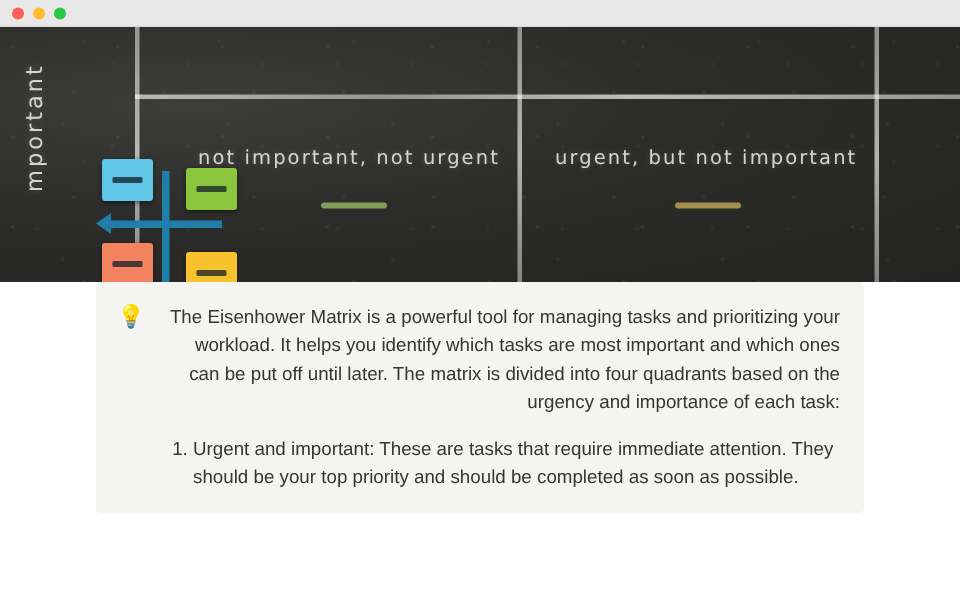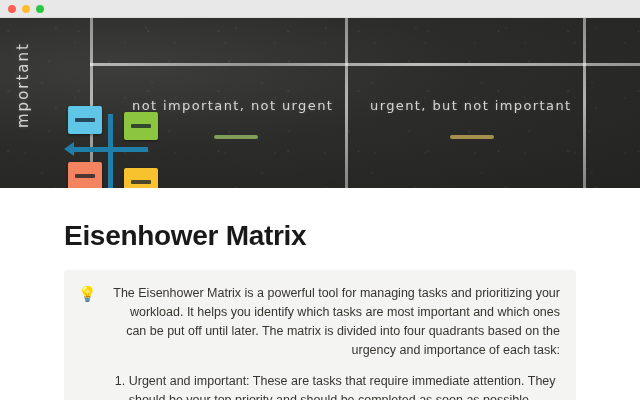--- a/index.html
+++ b/index.html
@@ -202,21 +202,20 @@
     <div class="note n3">
         <span class="bar"></span>
       </div>
     <div class="note n4">
         <span class="bar"></span>
       </div>
   </div>
 </div>
 
 <div class="doc">
-  <h1 class="doc-title">Eisenhower Matrix</h1>
 
   <div class="callout">
     <span class="callout-icon">💡</span>
     <div class="callout-body">
       <p>The Eisenhower Matrix is a powerful tool for managing tasks and prioritizing your workload. It helps you identify which tasks are most important and which ones can be put off until later. The matrix is divided into four quadrants based on the urgency and importance of each task:</p>
       <ol class="steps">
         <li>Urgent and important: These are tasks that require immediate attention. They should be your top priority and should be completed as soon as possible.</li>
 
       </ol>
     </div>

